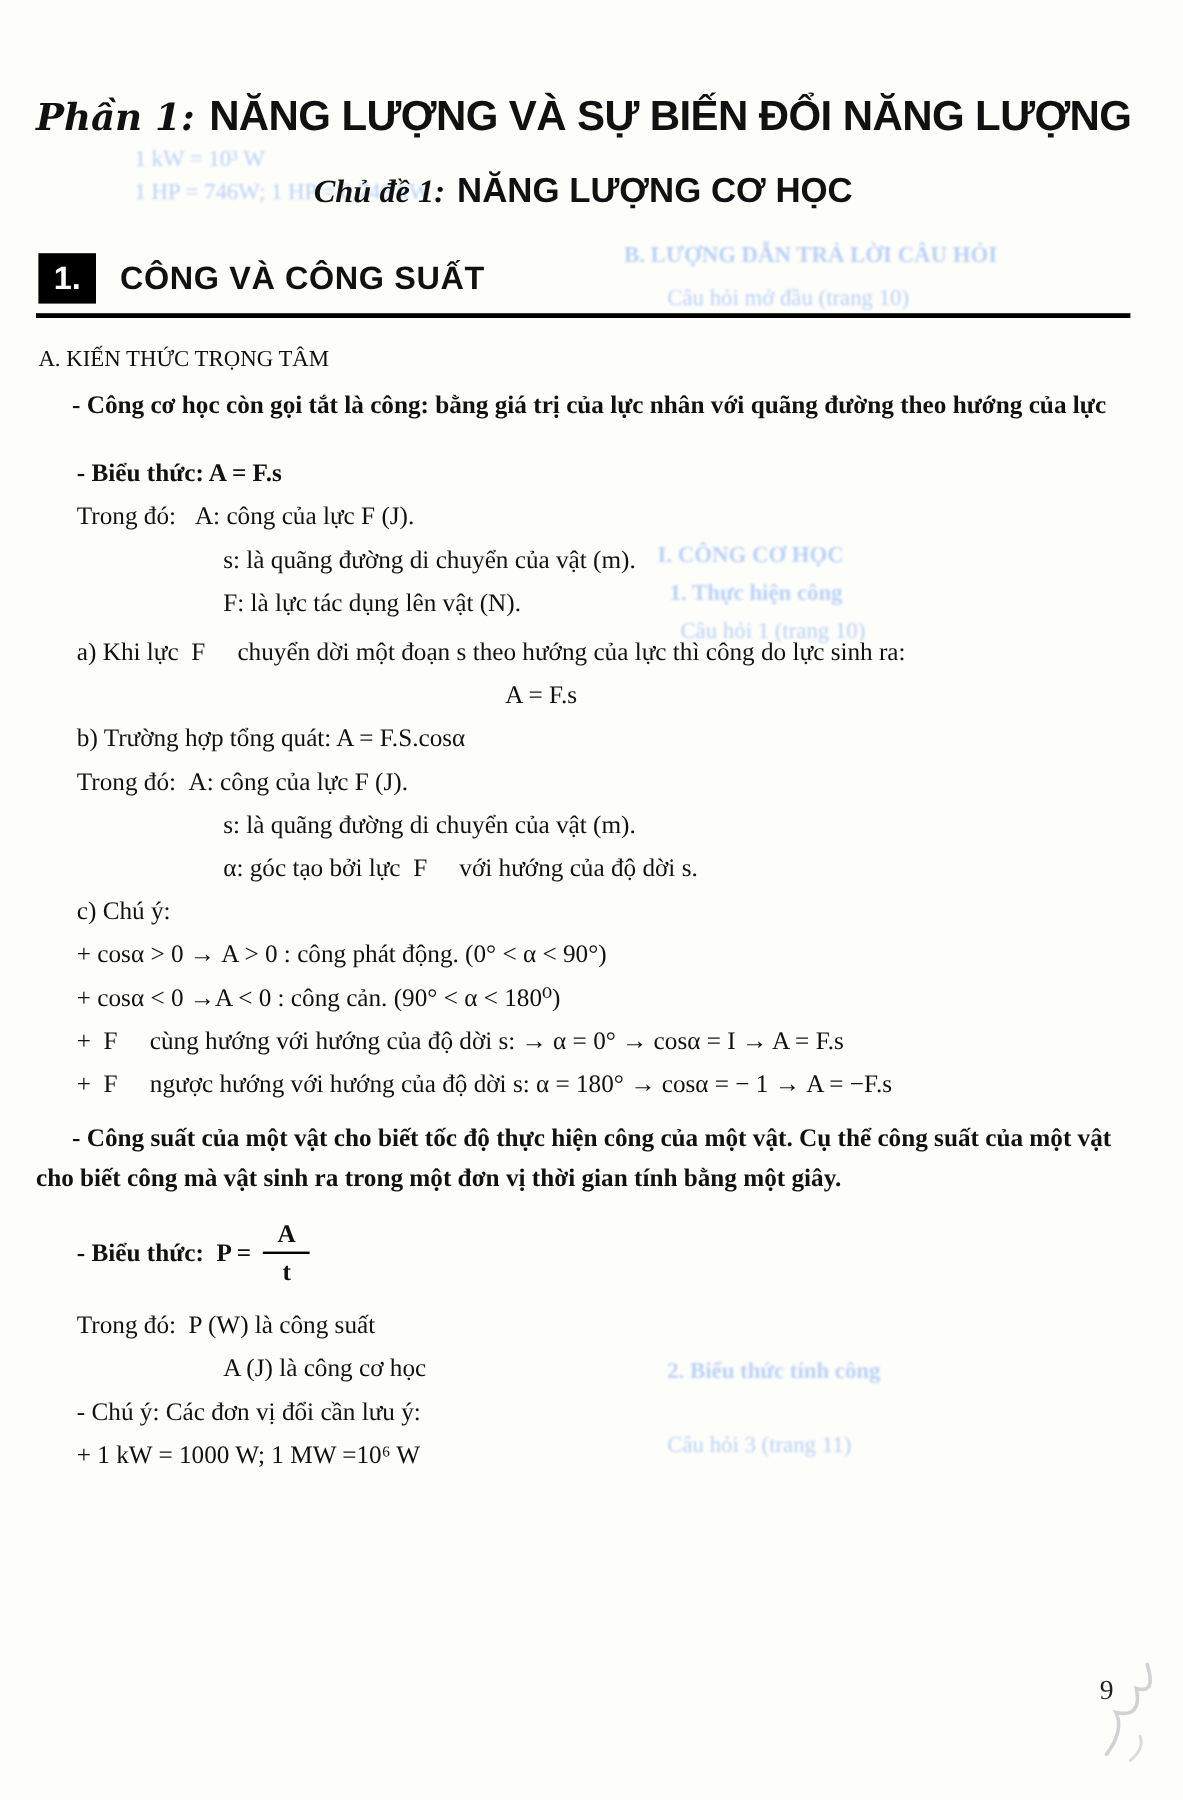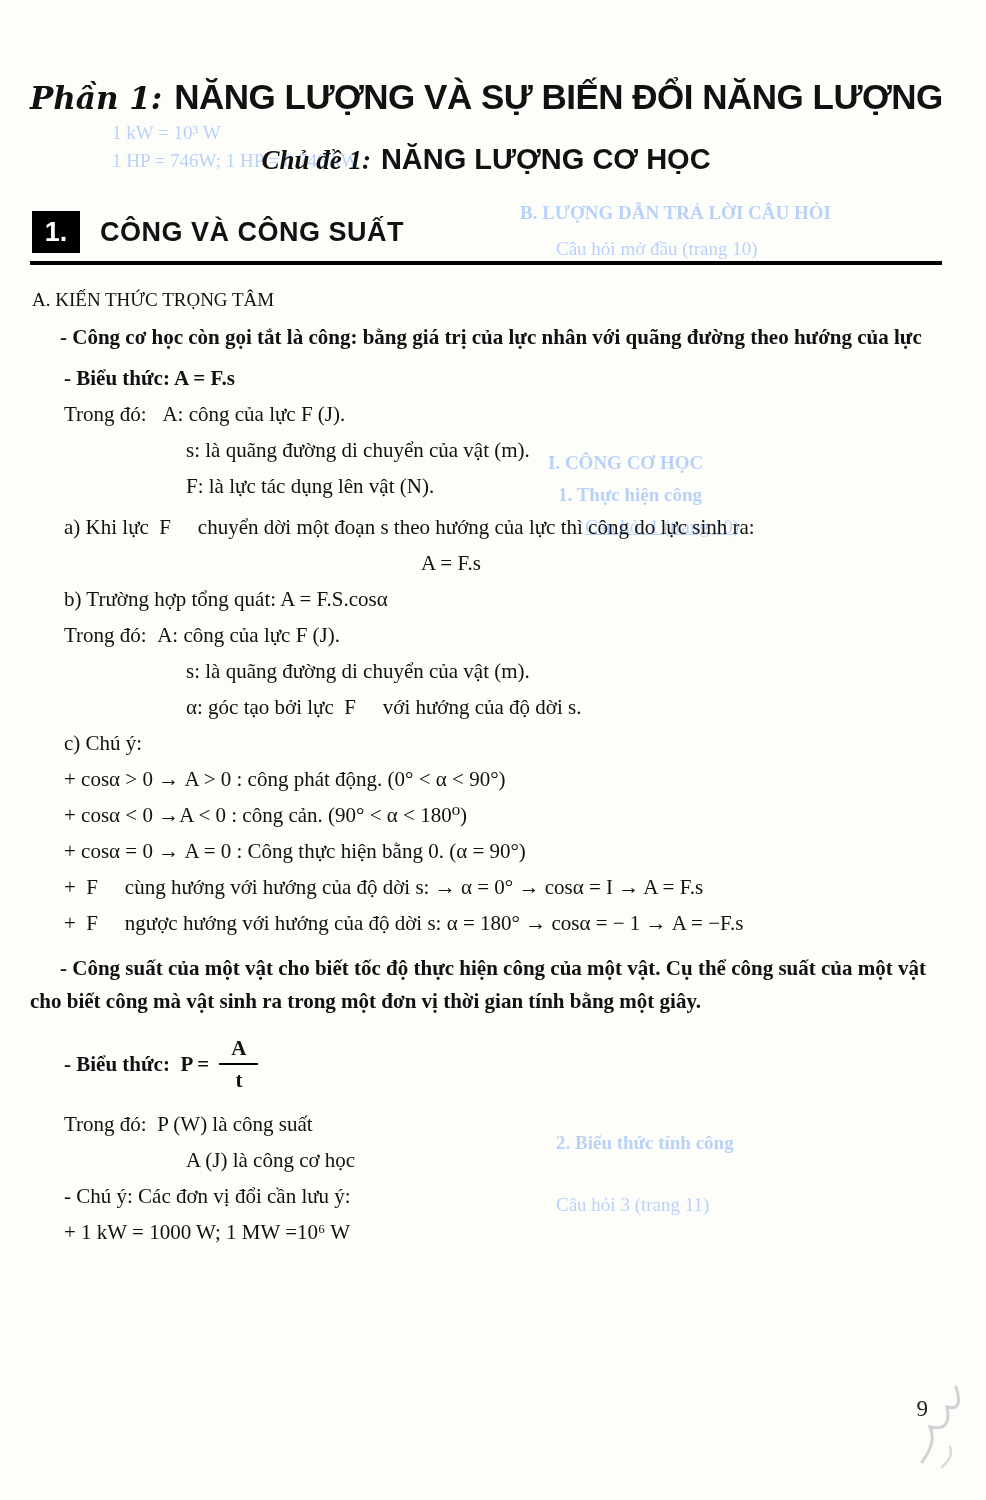--- a/index.html
+++ b/index.html
@@ -18,40 +18,40 @@
   .section-bar{display:flex;align-items:center;gap:20px;margin:30px 0 0;border-bottom:4px solid #000;padding:0 0 8px 2px;}
   .sec-no{background:#000;color:#fff;font-family:"Liberation Sans",sans-serif;font-weight:bold;font-size:27px;
           width:48px;height:42px;display:flex;align-items:center;justify-content:center;}
   .sec-title{font-family:"Liberation Sans",sans-serif;font-weight:bold;font-size:27px;letter-spacing:.5px;}
 
   .h-a{font-size:19px;font-weight:normal;margin:24px 0 10px 2px;}
 
   
   .ln{margin:0 0 3px;line-height:33px;font-size:21px;}
   .b{font-weight:bold;}
-  .para{text-indent:30px;margin:6px 0 8px;}
+  .para{text-indent:30px;margin:6px 0 24px;}
   .para2{text-indent:30px;margin:12px 0 6px;}
   .ind1{padding-left:34px;}
   .ind2{padding-left:156px;}
   .mt8{margin-top:8px;}
   .center{text-align:center;padding-right:70px;}
 
   .formula-line{display:flex;align-items:center;padding-left:34px;margin:16px 0 14px;font-weight:bold;font-size:21px;}
   .frac{display:inline-block;text-align:center;margin-left:10px;vertical-align:middle;}
   .frac .num{display:block;border-bottom:2px solid #000;padding:0 12px 1px;line-height:28px;}
   .frac .den{display:block;padding:1px 12px 0;line-height:28px;}
 
   
   .ghost{position:absolute;z-index:1;color:#3b82f6;opacity:.35;filter:blur(.7px);
          font-size:19px;white-space:nowrap;pointer-events:none;}
   .gb{font-weight:bold;}
   .g0{top:122px;left:112px;} .g1{top:150px;left:112px;}
   .g2{top:202px;left:520px;} .g3{top:238px;left:556px;}
   .g4{top:452px;left:548px;} .g5{top:484px;left:558px;}
-  .g6{top:516px;left:585px;text-decoration:underline;} .g7{top:1132px;left:556px;}
+  .g6{top:516px;left:567px;} .g7{top:1132px;left:556px;}
   .g8{top:1194px;left:556px;}
 
   
   .pageno{position:absolute;z-index:3;top:1396px;right:58px;font-size:23px;color:#222;}
   .artifact{position:absolute;z-index:1;top:1362px;right:14px;opacity:.45;}
 </style>
 </head>
 <body>
 
 <div class="page">
@@ -90,21 +90,20 @@
     <p class="ln ind2">F: là lực tác dụng lên vật (N).</p>
     <p class="ln ind1 mt8">a) Khi lực &nbsp;F⃗&nbsp; chuyển dời một đoạn s theo hướng của lực thì công do lực sinh ra:</p>
     <p class="ln center">A = F.s</p>
     <p class="ln ind1">b) Trường hợp tổng quát: A = F.S.cosα</p>
     <p class="ln ind1">Trong đó:&nbsp;&nbsp;A: công của lực F (J).</p>
     <p class="ln ind2">s: là quãng đường di chuyển của vật (m).</p>
     <p class="ln ind2">α: góc tạo bởi lực &nbsp;F⃗&nbsp; với hướng của độ dời s.</p>
     <p class="ln ind1">c) Chú ý:</p>
     <p class="ln ind1">+ cosα &gt; 0 → A &gt; 0 : công phát động. (0° &lt; α &lt; 90°)</p>
     <p class="ln ind1">+ cosα &lt; 0 →A &lt; 0 : công cản. (90° &lt; α &lt; 180⁰)</p>
-    <p class="ln ind1">+ cosα = 0 → A = 0 : Công thực hiện bằng 0. (α = 90°)</p>
     <p class="ln ind1">+ &nbsp;F⃗&nbsp; cùng hướng với hướng của độ dời s: → α = 0° → cosα = I → A = F.s</p>
     <p class="ln ind1">+ &nbsp;F⃗&nbsp; ngược hướng với hướng của độ dời s: α = 180° → cosα = − 1 → A = −F.s</p>
     <p class="ln b para2">- Công suất của một vật cho biết tốc độ thực hiện công của một vật. Cụ thể công suất của một vật cho biết công mà vật sinh ra trong một đơn vị thời gian tính bằng một giây.</p>
 
     <div class="formula-line">
       <span>- Biểu thức:&nbsp; P =</span>
       <span class="frac">
         <span class="num">A</span>
         <span class="den">t</span>
       </span>

